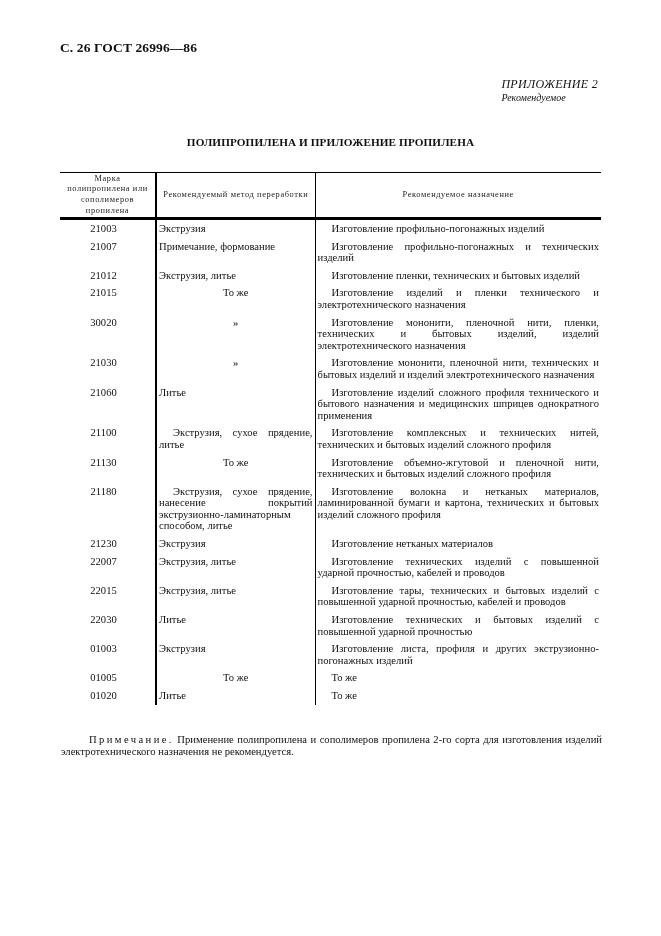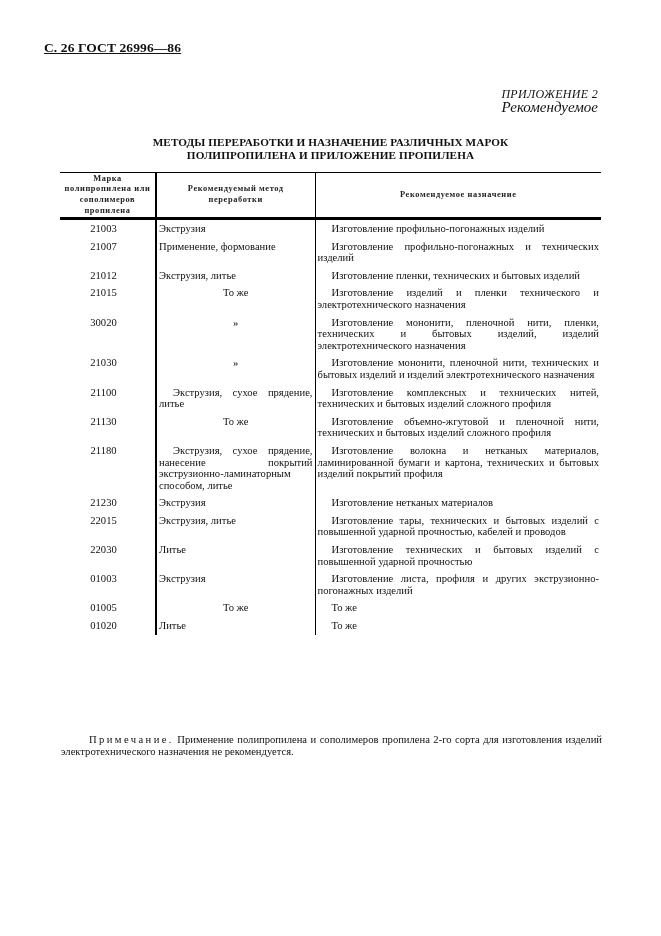--- a/index.html
+++ b/index.html
@@ -10,41 +10,40 @@
     body {
       width: 661px;
       height: 936px;
       position: relative;
       overflow: hidden;
       font-family: "Liberation Serif", "DejaVu Serif", serif;
       color: #111111;
     }
     .page-header {
       position: absolute;
-      left: 44px;
+      left: 60px;
       top: 40px;
       font-size: 13.5px;
       font-weight: bold;
       letter-spacing: 0.1px;
-      text-decoration: underline;
     }
     .appendix {
       position: absolute;
       right: 63px;
-      top: 88px;
-      text-align: right;
+      top: 78px;
+      text-align: left;
       font-style: italic;
       line-height: 13px;
     }
     .appendix .label {
       font-size: 12px;
       letter-spacing: 0.3px;
     }
     .appendix .sub {
-      font-size: 15px;
+      font-size: 10px;
       font-style: italic;
     }
     .title {
       position: absolute;
       left: 60px;
       width: 541px;
       top: 136px;
       text-align: center;
       font-weight: bold;
       font-size: 11.2px;
@@ -58,21 +57,21 @@
       width: 541px;
       border-collapse: collapse;
       table-layout: fixed;
       font-size: 10.6px;
       line-height: 11.6px;
     }
     table.data col.c1 { width: 96px; }
     table.data col.c2 { width: 159px; }
     table.data col.c3 { width: 286px; }
     table.data thead th {
-      font-weight: bold;
+      font-weight: normal;
       font-size: 8.4px;
       line-height: 10.6px;
       letter-spacing: 0.6px;
       color: #222;
       height: 44px;
       padding: 0 3px;
       vertical-align: middle;
       border-top: 1.5px solid #000;
       border-bottom: 3.5px solid #000;
     }
@@ -109,21 +108,20 @@
 <body>
 
 <div class="page-header">С. 26 ГОСТ 26996—86</div>
 
 <div class="appendix">
   <div class="label">ПРИЛОЖЕНИЕ 2</div>
   <div class="sub">Рекомендуемое</div>
 </div>
 
 <div class="title">
-  <div>МЕТОДЫ ПЕРЕРАБОТКИ И НАЗНАЧЕНИЕ РАЗЛИЧНЫХ МАРОК</div>
   <div>ПОЛИПРОПИЛЕНА И ПРИЛОЖЕНИЕ ПРОПИЛЕНА</div>
 </div>
 
 <table class="data">
   <colgroup>
     <col class="c1">
       <col class="c2">
       <col class="c3">
   </colgroup>
   <thead>
@@ -134,21 +132,21 @@
     </tr>
   </thead>
   <tbody>
     <tr>
       <td class="mark c1b">21003</td>
       <td class="method c2b">Экструзия</td>
       <td class="purpose">Изготовление профильно-погонажных изделий</td>
     </tr>
     <tr>
       <td class="mark c1b">21007</td>
-      <td class="method c2b">Применение, формование</td>
+      <td class="method c2b">Примечание, формование</td>
       <td class="purpose">Изготовление профильно-погонажных и технических изделий</td>
     </tr>
     <tr>
       <td class="mark c1b">21012</td>
       <td class="method c2b">Экструзия, литье</td>
       <td class="purpose">Изготовление пленки, технических и бытовых изделий</td>
     </tr>
     <tr>
       <td class="mark c1b">21015</td>
       <td class="method center c2b">То же</td>
@@ -158,40 +156,50 @@
       <td class="mark c1b">30020</td>
       <td class="method center c2b">»</td>
       <td class="purpose">Изготовление мононити, пленочной нити, пленки, технических и бытовых изделий, изделий электротехнического назначения</td>
     </tr>
     <tr>
       <td class="mark c1b">21030</td>
       <td class="method center c2b">»</td>
       <td class="purpose">Изготовление мононити, пленочной нити, технических и бытовых изделий и изделий электротехнического назначения</td>
     </tr>
     <tr>
+      <td class="mark c1b">21060</td>
+      <td class="method c2b">Литье</td>
+      <td class="purpose">Изготовление изделий сложного профиля технического и бытового назначения и медицинских шприцев однократного применения</td>
+    </tr>
+    <tr>
       <td class="mark c1b">21100</td>
       <td class="method indent c2b">Экструзия, сухое прядение, литье</td>
       <td class="purpose">Изготовление комплексных и технических нитей, технических и бытовых изделий сложного профиля</td>
     </tr>
     <tr>
       <td class="mark c1b">21130</td>
       <td class="method center c2b">То же</td>
       <td class="purpose">Изготовление объемно-жгутовой и пленочной нити, технических и бытовых изделий сложного профиля</td>
     </tr>
     <tr>
       <td class="mark c1b">21180</td>
       <td class="method indent c2b">Экструзия, сухое прядение, нанесение покрытий экструзионно-ламинаторным способом, литье</td>
-      <td class="purpose">Изготовление волокна и нетканых материалов, ламинированной бумаги и картона, технических и бытовых изделий покрытий профиля</td>
+      <td class="purpose">Изготовление волокна и нетканых материалов, ламинированной бумаги и картона, технических и бытовых изделий сложного профиля</td>
     </tr>
     <tr>
       <td class="mark c1b">21230</td>
       <td class="method c2b">Экструзия</td>
       <td class="purpose">Изготовление нетканых материалов</td>
     </tr>
     <tr>
+      <td class="mark c1b">22007</td>
+      <td class="method c2b">Экструзия, литье</td>
+      <td class="purpose">Изготовление технических изделий с повышенной ударной прочностью, кабелей и проводов</td>
+    </tr>
+    <tr>
       <td class="mark c1b">22015</td>
       <td class="method c2b">Экструзия, литье</td>
       <td class="purpose">Изготовление тары, технических и бытовых изделий с повышенной ударной прочностью, кабелей и проводов</td>
     </tr>
     <tr>
       <td class="mark c1b">22030</td>
       <td class="method c2b">Литье</td>
       <td class="purpose">Изготовление технических и бытовых изделий с повышенной ударной прочностью</td>
     </tr>
     <tr>

